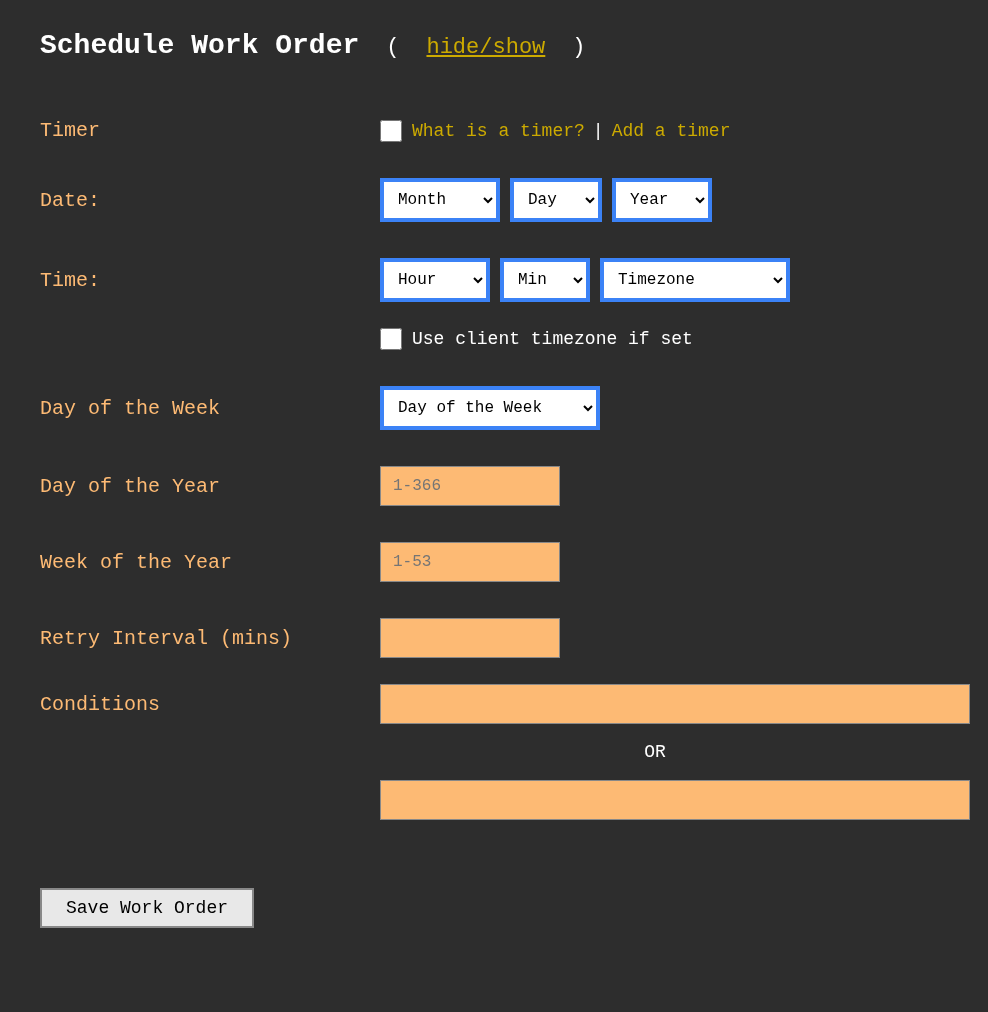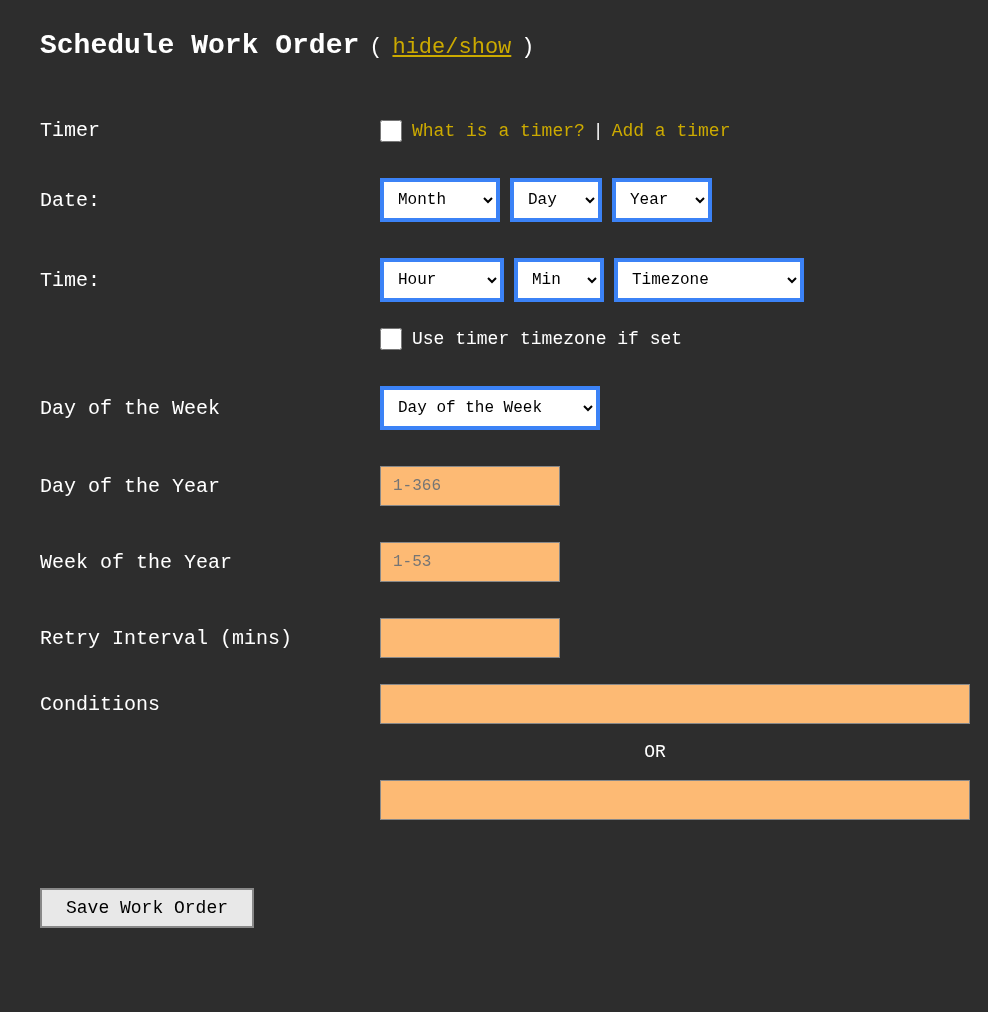--- a/index.html
+++ b/index.html
@@ -13,21 +13,21 @@
       color: #ffffff;
       font-family: 'Courier New', Courier, monospace;
       width: 988px;
       min-height: 1012px;
       padding: 30px 40px;
     }
 
     .page-header {
       display: flex;
       align-items: baseline;
-      gap: 10px;
+      gap: 27px;
       margin-bottom: 40px;
     }
 
     .page-title {
       font-size: 28px;
       font-weight: bold;
       color: #ffffff;
     }
 
     .hide-show-link {
@@ -51,21 +51,21 @@
     .form-row {
       display: flex;
       align-items: center;
       padding: 18px 0;
       gap: 20px;
     }
 
     .form-label {
       width: 320px;
       font-size: 20px;
-      color: #ffffff;
+      color: #fdba74;
       flex-shrink: 0;
     }
 
     .form-controls {
       display: flex;
       align-items: center;
       gap: 10px;
       flex-wrap: wrap;
     }
 
@@ -86,21 +86,21 @@
 
     select.day-select {
       width: 92px;
     }
 
     select.year-select {
       width: 100px;
     }
 
     select.hour-select {
-      width: 124px;
+      width: 110px;
     }
 
     select.min-select {
       width: 90px;
     }
 
     select.timezone-select {
       width: 190px;
     }
 
@@ -233,21 +233,21 @@
       <select class="timezone-select">
       <option value="Timezone">Timezone</option><option value="UTC">UTC</option><option value="US/Eastern">US/Eastern</option><option value="US/Central">US/Central</option><option value="US/Mountain">US/Mountain</option><option value="US/Pacific">US/Pacific</option></select>
     </div>
   </div>
 
   <div class="form-row timezone-row">
     <div class="form-label"></div>
     <div class="form-controls">
       <label class="checkbox-label">
         <input type="checkbox" style="">
-        <span>Use timer timezone if set</span>
+        <span>Use client timezone if set</span>
       </label>
     </div>
   </div>
 
   <div class="form-row">
     <div class="form-label">Day of the Week</div>
     <div class="form-controls">
       <select class="day-of-week-select">
       <option value="Day of the Week">Day of the Week</option><option value="Sunday">Sunday</option><option value="Monday">Monday</option><option value="Tuesday">Tuesday</option><option value="Wednesday">Wednesday</option><option value="Thursday">Thursday</option><option value="Friday">Friday</option><option value="Saturday">Saturday</option></select>
     </div>

